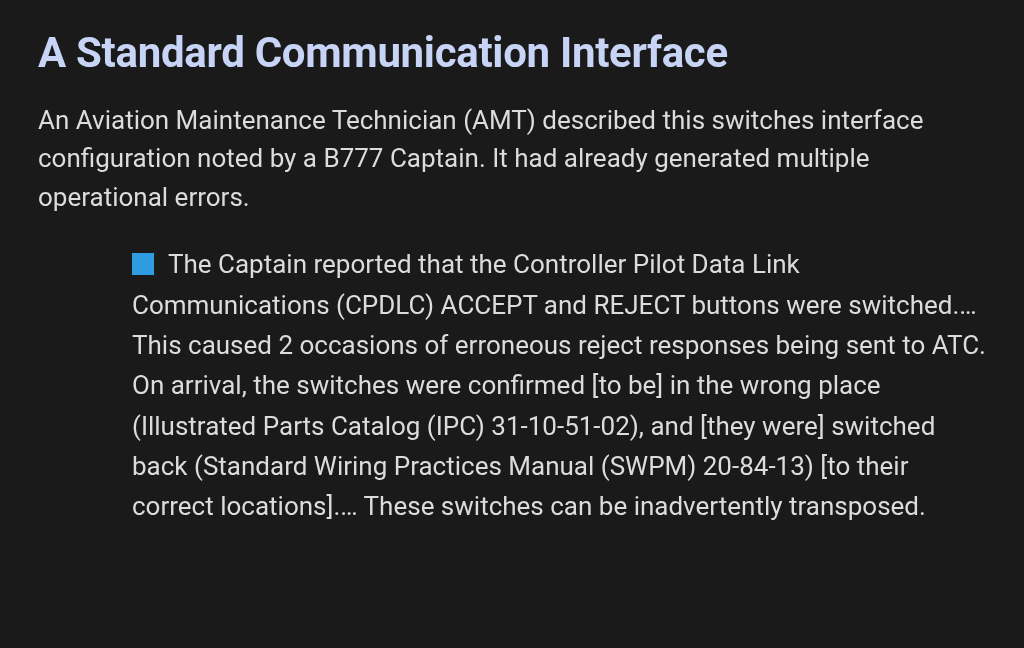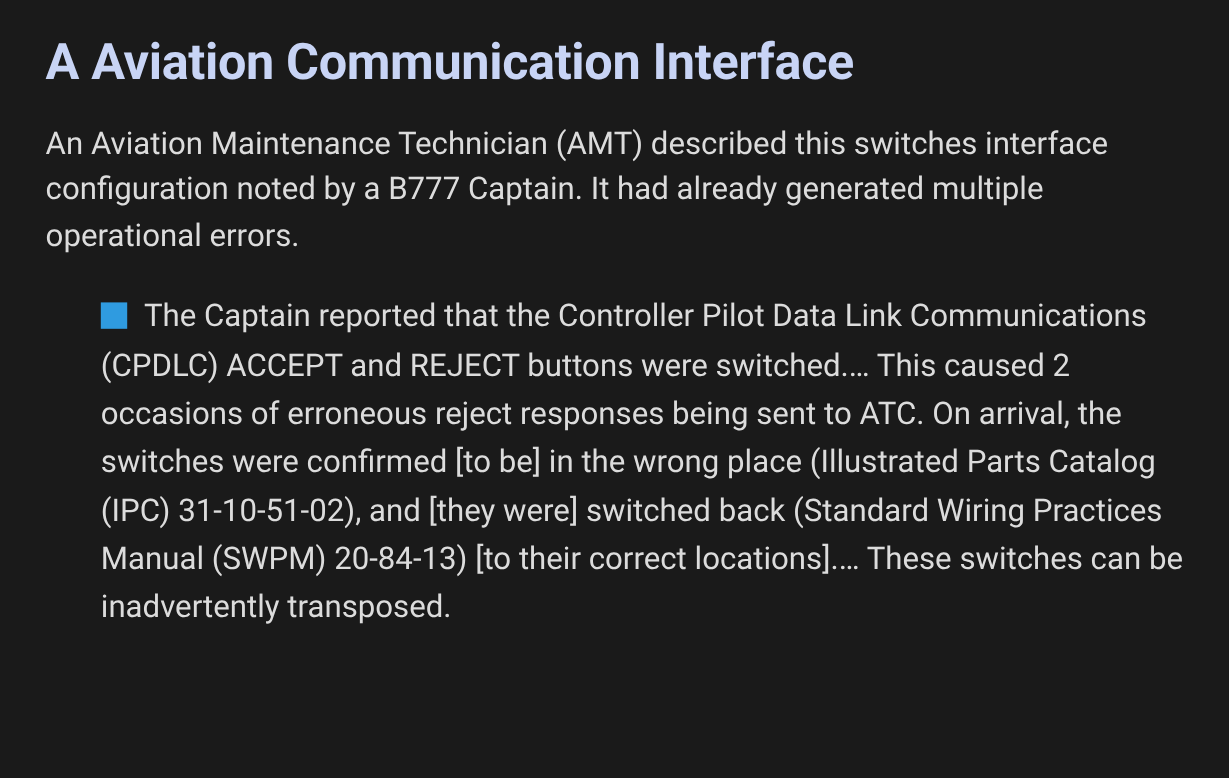--- a/index.html
+++ b/index.html
@@ -41,26 +41,27 @@
       vertical-align: baseline;
       margin-right: 8px;
       position: relative;
       top: 2px;
     }
     .body-para {
       color: #dcdcdc;
       font-size: 26px;
       line-height: 1.55;
       font-weight: 400;
+      margin-left: 48px;
     }
   </style>
 </head>
 <body>
 
-<h1 class="heading">A Aviation Communication Interface</h1>
+<h1 class="heading">A Standard Communication Interface</h1>
 
 <p class="intro-para">An Aviation Maintenance Technician (AMT) described this switches interface configuration noted by a B777 Captain. It had already generated multiple operational errors.</p>
 
 <div class="indented-block">
   <p class="body-para">
     <span class="square-bullet"></span>
     <span>The Captain reported that the Controller Pilot Data Link Communications (CPDLC) ACCEPT and REJECT buttons were switched.… This caused 2 occasions of erroneous reject responses being sent to ATC. On arrival, the switches were confirmed [to be] in the wrong place (Illustrated Parts Catalog (IPC) 31-10-51-02), and [they were] switched back (Standard Wiring Practices Manual (SWPM) 20-84-13) [to their correct locations].… These switches can be inadvertently transposed.</span>
   </p>
 </div>
 

